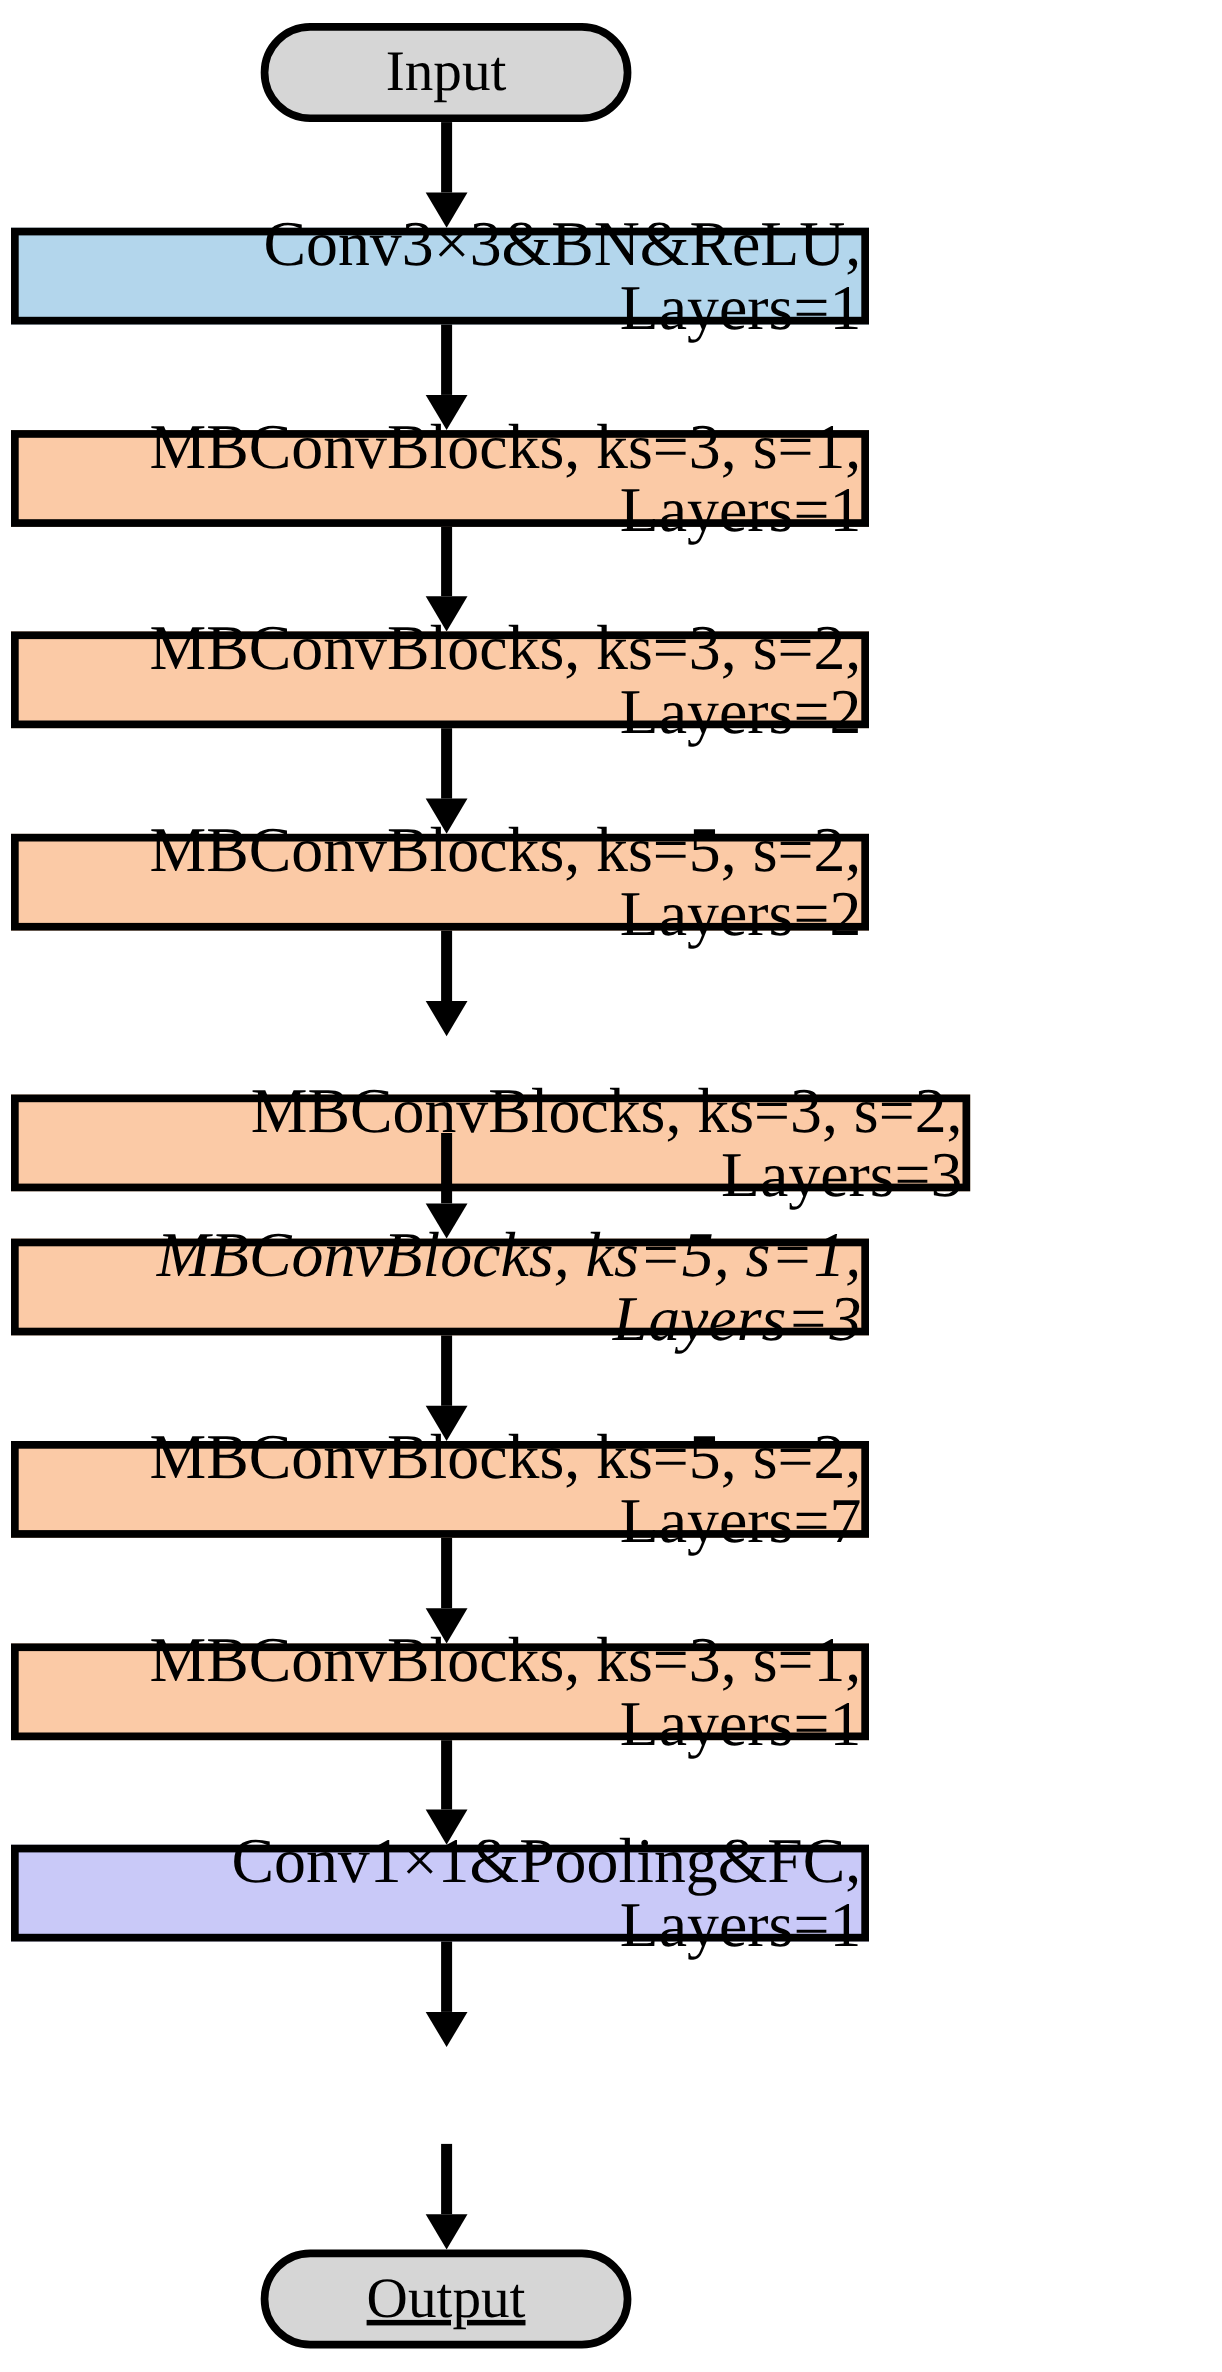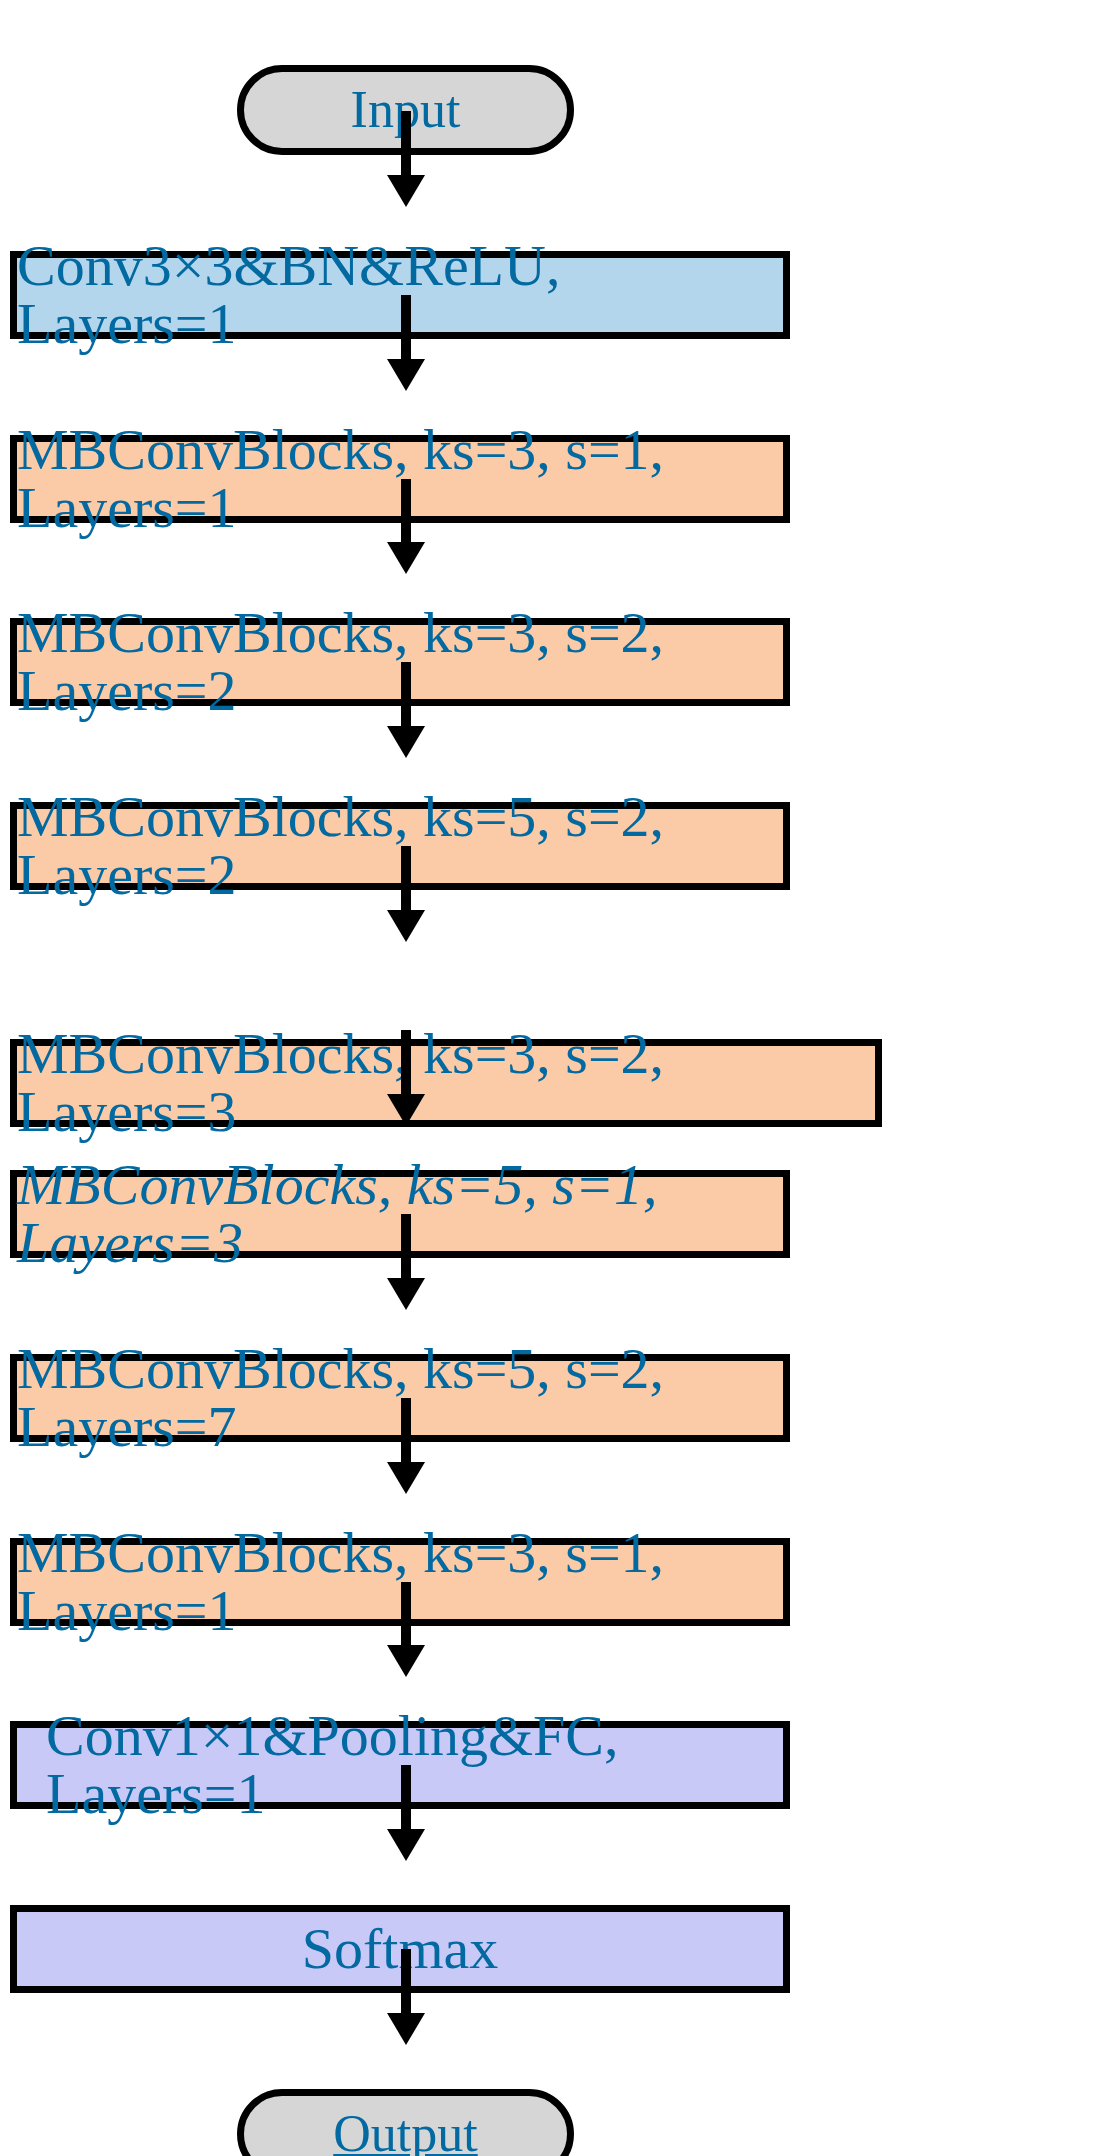--- a/index.html
+++ b/index.html
@@ -21,24 +21,23 @@
     background: #ffffff;
   }
 
   .node {
     position: absolute;
     box-sizing: border-box;
     border: 7px solid #000000;
     display: flex;
     align-items: center;
     justify-content: center;
-    text-align: left;
-    color: #0369a1;
+    text-align: right;
+    color: #000000;
     line-height: 1;
-    margin-top: 44px;
   }
 
   .terminal {
     border-radius: 46px;
     background: #d6d6d6;
     font-size: 52px;
   }
 
   .stage {
     font-size: 58px;
@@ -158,23 +157,20 @@
 
   <div class="node stage head" style="left: 10px; top: 1677.36px; width: 780px; height: 88px; padding-left: 29px;">
     <span>Conv1×1&amp;Pooling&amp;FC, Layers=1</span>
   </div>
 
   <div class="arrow" style="left: 406px; top: 1765.36px;">
     <div class="shaft" style="height: 63.8182px;"></div>
     <div class="head-tri" style="top: 63.8182px;"></div>
   </div>
 
-  <div class="node stage head" style="left: 10px; top: 1861.18px; width: 780px; height: 88px;">
-    <span>Softmax</span>
-  </div>
 
   <div class="arrow" style="left: 406px; top: 1949.18px;">
     <div class="shaft" style="height: 63.8182px;"></div>
     <div class="head-tri" style="top: 63.8182px;"></div>
   </div>
 
   <div class="node terminal" style="left: 237px; top: 2045px; width: 337px; height: 90px; text-decoration: underline;">
     <span>Output</span>
   </div>
 

